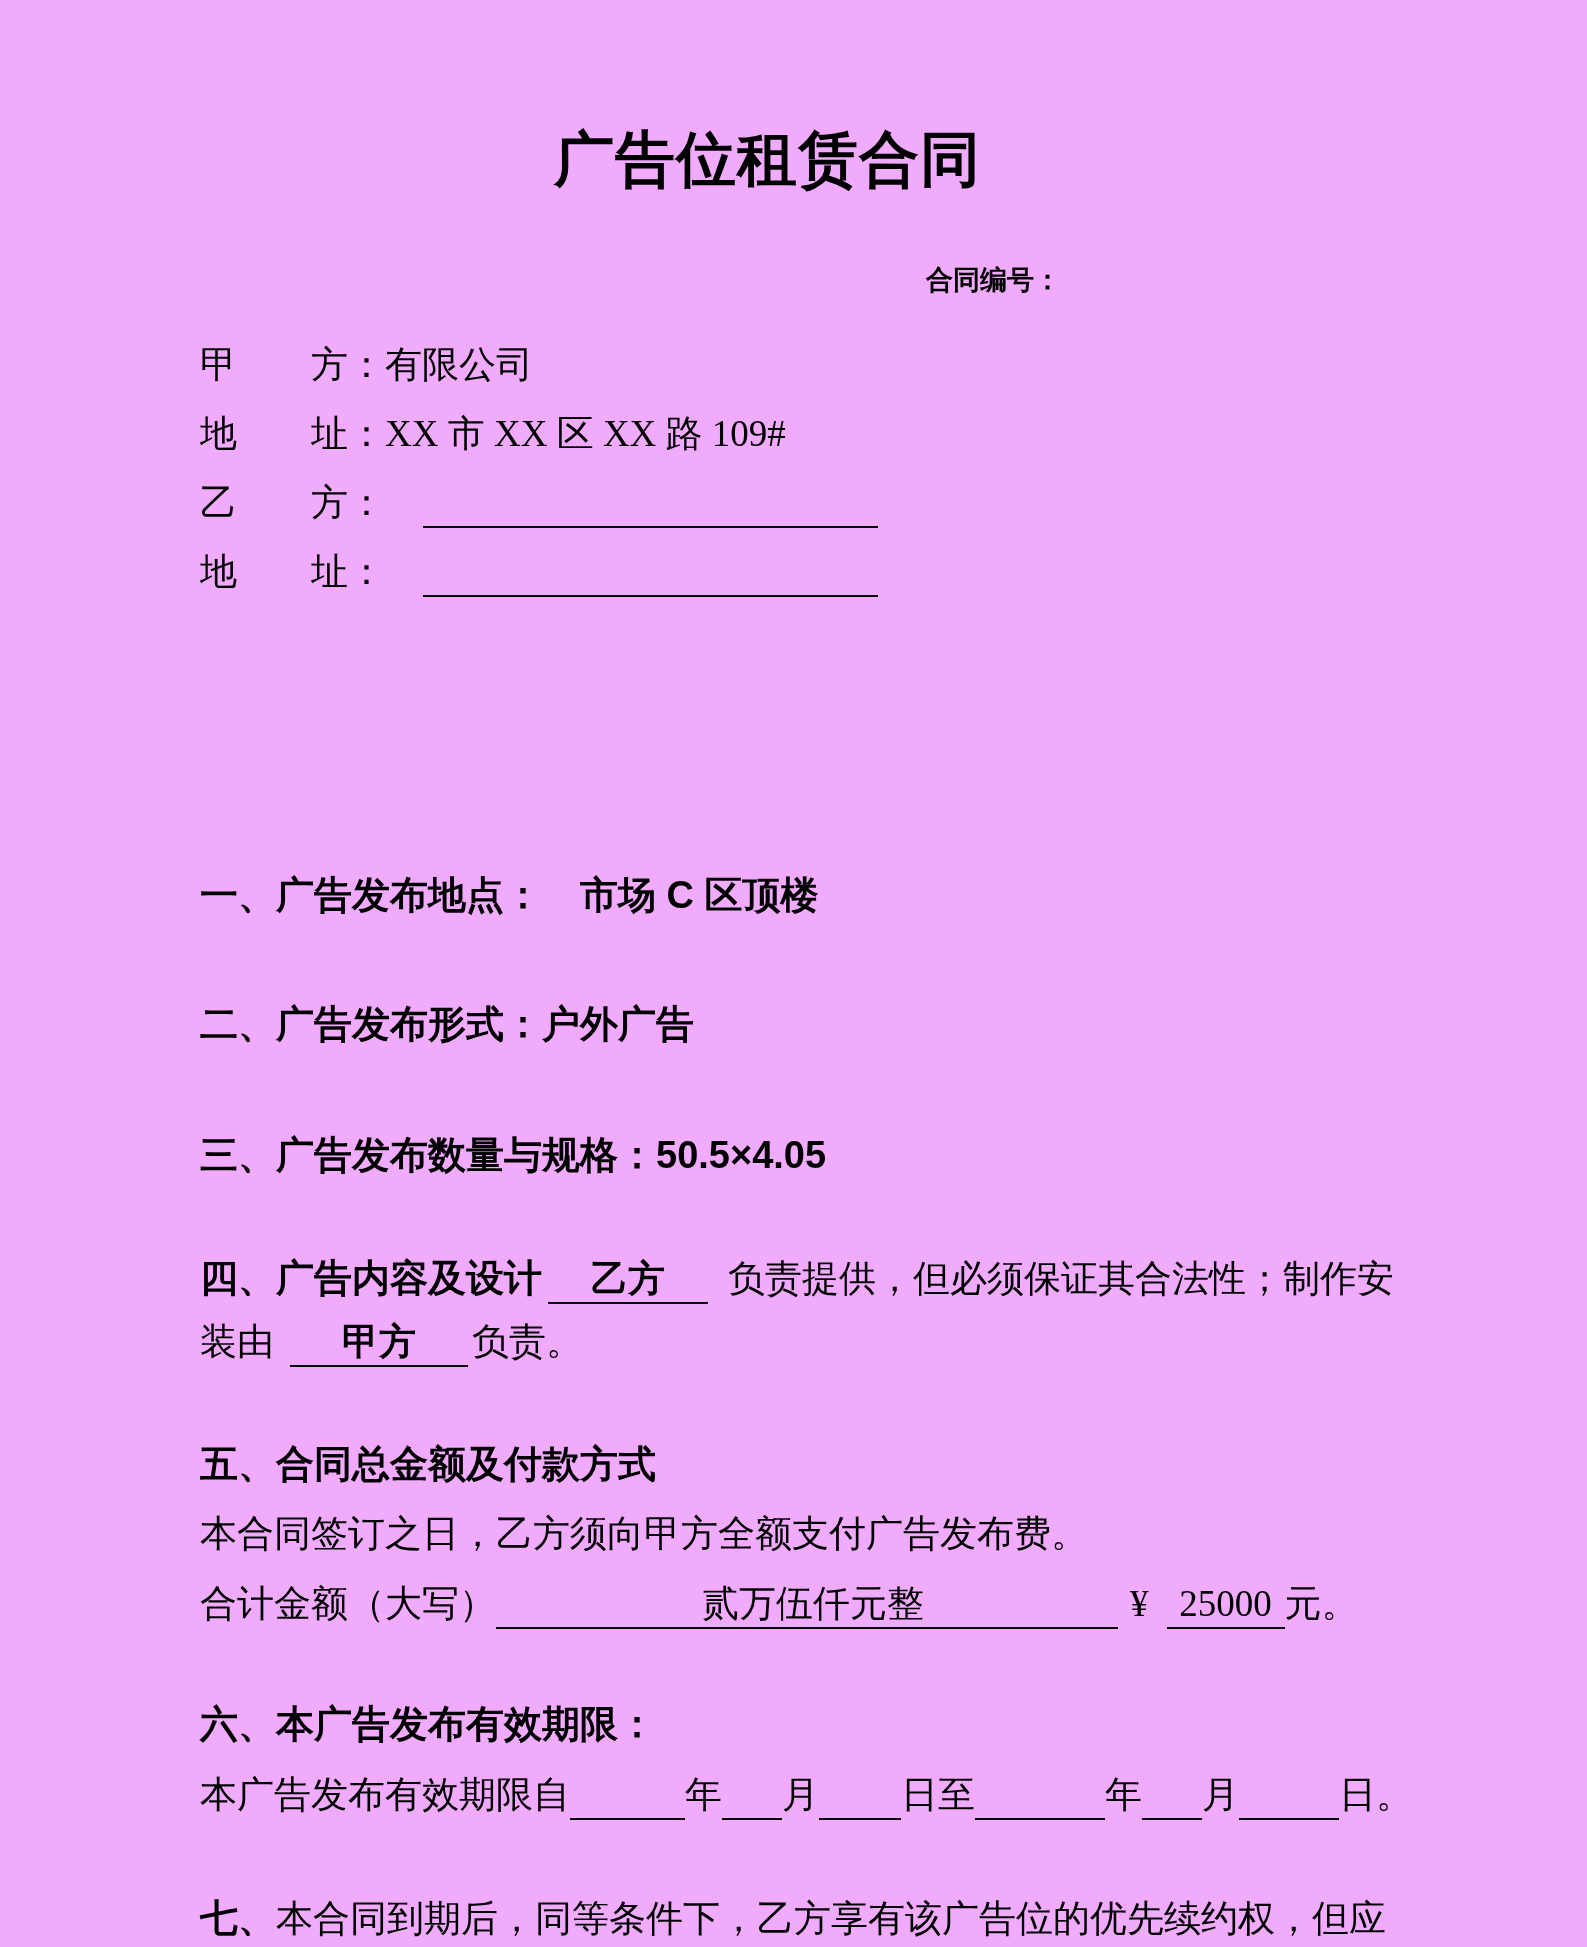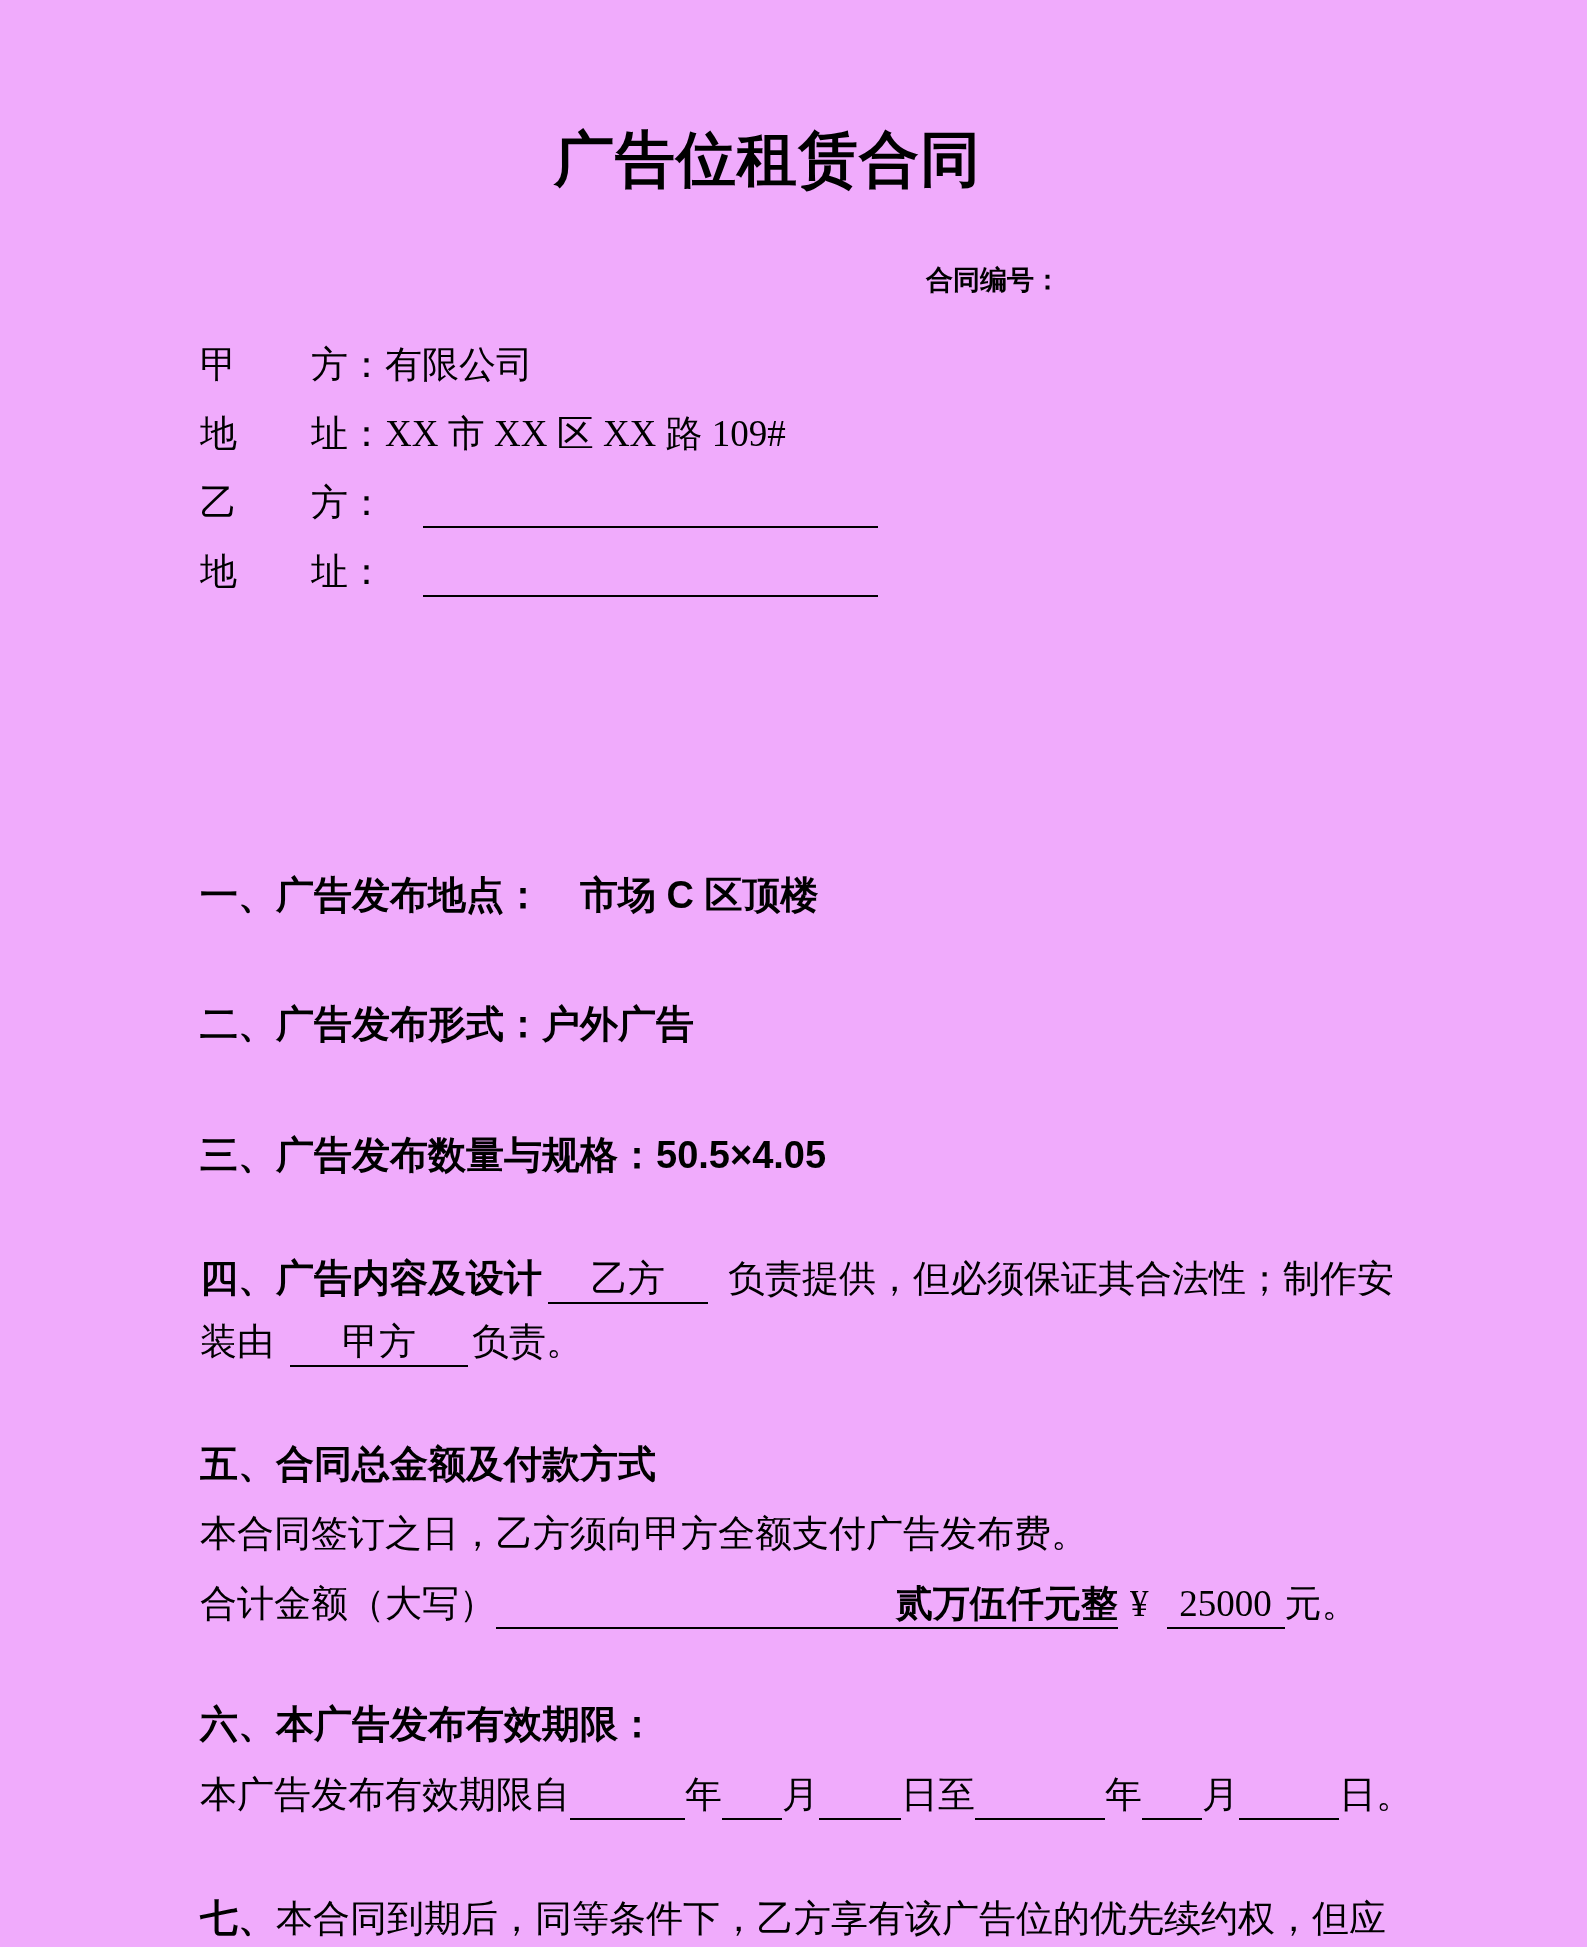--- a/index.html
+++ b/index.html
@@ -57,24 +57,24 @@
     font-weight:bold;
     font-size:38px;
   }
   .blank {
     display:inline-block;
     border-bottom:2px solid #000;
     text-align:center;
     vertical-align:baseline;
   }
   .blank-party   { width:455px; margin-left:38px; }
-  .blank-fill    { font-weight:normal; }
+  .blank-fill    { font-weight:bold; }
   .blank-s4a     { width:160px; margin-left:6px;  margin-right:20px; }
   .blank-s4b     { width:178px; margin-left:16px; margin-right:4px; }
-  .blank-words   { width:622px; text-align:right; padding-left:12px; box-sizing:border-box;font-weight:bold; }
+  .blank-words   { width:622px; text-align:center; padding-left:12px; box-sizing:border-box; }
   .blank-digits  { width:118px; margin-left:18px; }
   .cur           { margin-left:12px; }
   .b1 { width:115px; } .b2 { width:60px; } .b3 { width:82px; }
   .b4 { width:130px; } .b5 { width:60px; } .b6 { width:100px; }
 </style>
 </head>
 <body>
 
 <div class="page">
 

